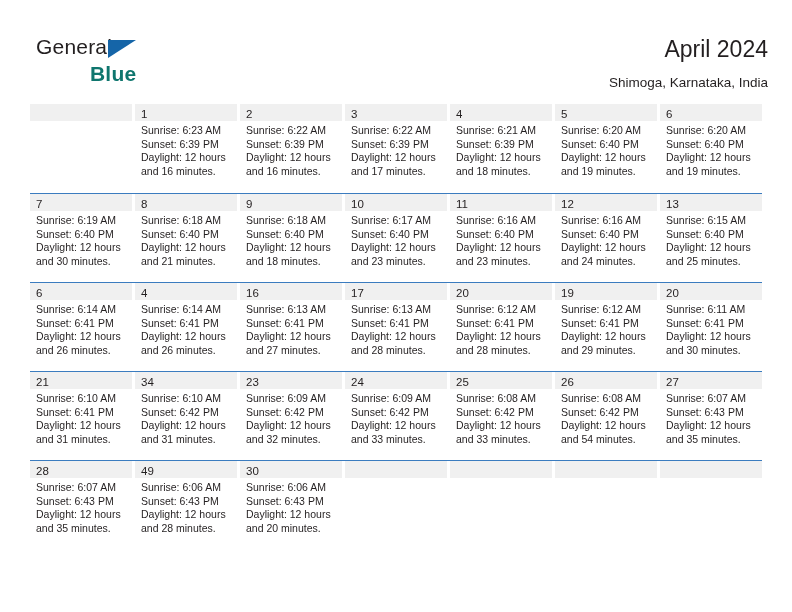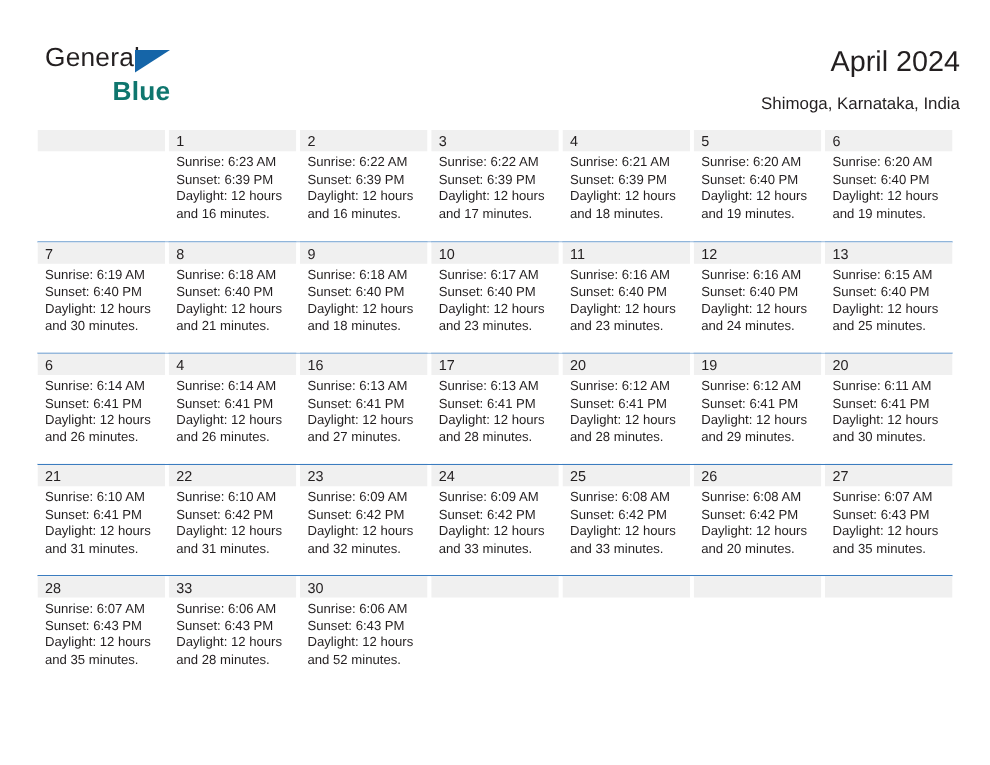--- a/index.html
+++ b/index.html
@@ -371,21 +371,21 @@
           <div class="cell filled">
             <div class="daynum-band"><span class="daynum">21</span></div>
             <div class="cell-body">
               <div class="cell-line">Sunrise: 6:10 AM</div>
               <div class="cell-line">Sunset: 6:41 PM</div>
               <div class="cell-line">Daylight: 12 hours</div>
               <div class="cell-line">and 31 minutes.</div>
             </div>
           </div>
           <div class="cell filled">
-            <div class="daynum-band"><span class="daynum">22</span></div>
+            <div class="daynum-band"><span class="daynum">34</span></div>
             <div class="cell-body">
               <div class="cell-line">Sunrise: 6:10 AM</div>
               <div class="cell-line">Sunset: 6:42 PM</div>
               <div class="cell-line">Daylight: 12 hours</div>
               <div class="cell-line">and 31 minutes.</div>
             </div>
           </div>
           <div class="cell filled">
             <div class="daynum-band"><span class="daynum">23</span></div>
             <div class="cell-body">
@@ -412,21 +412,21 @@
               <div class="cell-line">Daylight: 12 hours</div>
               <div class="cell-line">and 33 minutes.</div>
             </div>
           </div>
           <div class="cell filled">
             <div class="daynum-band"><span class="daynum">26</span></div>
             <div class="cell-body">
               <div class="cell-line">Sunrise: 6:08 AM</div>
               <div class="cell-line">Sunset: 6:42 PM</div>
               <div class="cell-line">Daylight: 12 hours</div>
-              <div class="cell-line">and 20 minutes.</div>
+              <div class="cell-line">and 54 minutes.</div>
             </div>
           </div>
           <div class="cell filled">
             <div class="daynum-band"><span class="daynum">27</span></div>
             <div class="cell-body">
               <div class="cell-line">Sunrise: 6:07 AM</div>
               <div class="cell-line">Sunset: 6:43 PM</div>
               <div class="cell-line">Daylight: 12 hours</div>
               <div class="cell-line">and 35 minutes.</div>
             </div>
@@ -436,35 +436,35 @@
           <div class="cell filled">
             <div class="daynum-band"><span class="daynum">28</span></div>
             <div class="cell-body">
               <div class="cell-line">Sunrise: 6:07 AM</div>
               <div class="cell-line">Sunset: 6:43 PM</div>
               <div class="cell-line">Daylight: 12 hours</div>
               <div class="cell-line">and 35 minutes.</div>
             </div>
           </div>
           <div class="cell filled">
-            <div class="daynum-band"><span class="daynum">33</span></div>
+            <div class="daynum-band"><span class="daynum">49</span></div>
             <div class="cell-body">
               <div class="cell-line">Sunrise: 6:06 AM</div>
               <div class="cell-line">Sunset: 6:43 PM</div>
               <div class="cell-line">Daylight: 12 hours</div>
               <div class="cell-line">and 28 minutes.</div>
             </div>
           </div>
           <div class="cell filled">
             <div class="daynum-band"><span class="daynum">30</span></div>
             <div class="cell-body">
               <div class="cell-line">Sunrise: 6:06 AM</div>
               <div class="cell-line">Sunset: 6:43 PM</div>
               <div class="cell-line">Daylight: 12 hours</div>
-              <div class="cell-line">and 52 minutes.</div>
+              <div class="cell-line">and 20 minutes.</div>
             </div>
           </div>
           <div class="cell empty">
             <div class="daynum-band"><span class="daynum"></span></div>
             <div class="cell-body"></div>
           </div>
           <div class="cell empty">
             <div class="daynum-band"><span class="daynum"></span></div>
             <div class="cell-body"></div>
           </div>

